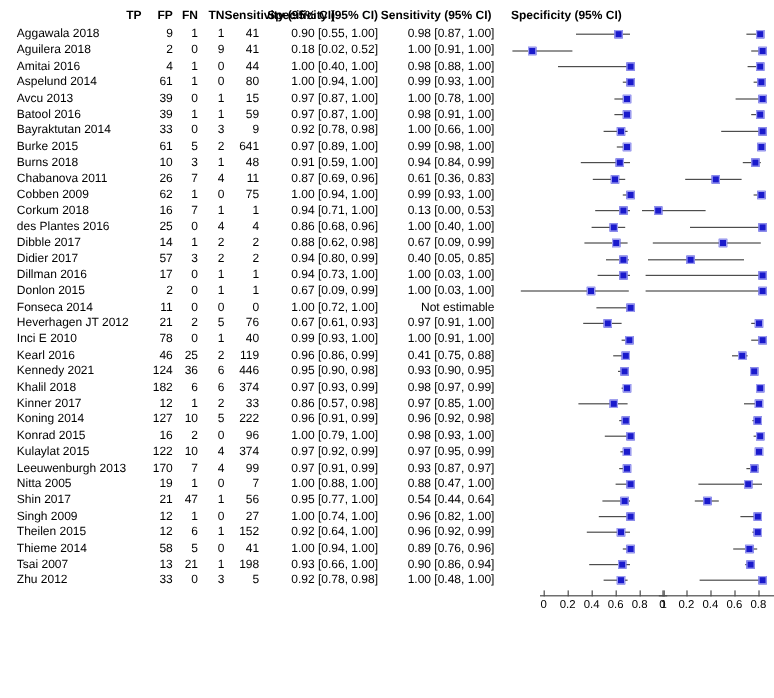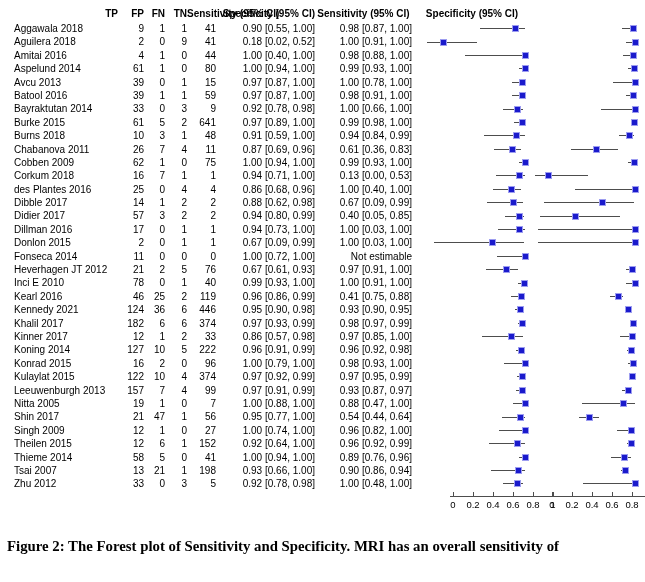--- a/index.html
+++ b/index.html
@@ -521,21 +521,21 @@
             </div>
           </div>
           <div class="cell plotcell">
             <div class="track spec">
               <div class="ciline" style="left: 90px; width: 5px;"></div>
               <div class="sq" style="left: 89.5px;"></div>
             </div>
           </div>
         </div>
         <div class="grid row">
-          <div class="cell study">Khalil 2017</div>
+          <div class="cell study">Khalil 2018</div>
           <div class="cell num">182</div>
           <div class="cell num">6</div>
           <div class="cell num">6</div>
           <div class="cell num">374</div>
           <div class="cell ci">0.97 [0.93, 0.99]</div>
           <div class="cell ci">0.98 [0.97, 0.99]</div>
           <div class="cell plotcell">
             <div class="track sens">
               <div class="ciline" style="left: 93px; width: 6px;"></div>
               <div class="sq" style="left: 93.5px;"></div>
@@ -627,21 +627,21 @@
           </div>
           <div class="cell plotcell">
             <div class="track spec">
               <div class="ciline" style="left: 95px; width: 4px;"></div>
               <div class="sq" style="left: 93.5px;"></div>
             </div>
           </div>
         </div>
         <div class="grid row">
           <div class="cell study">Leeuwenburgh 2013</div>
-          <div class="cell num">157</div>
+          <div class="cell num">170</div>
           <div class="cell num">7</div>
           <div class="cell num">4</div>
           <div class="cell num">99</div>
           <div class="cell ci">0.97 [0.91, 0.99]</div>
           <div class="cell ci">0.93 [0.87, 0.97]</div>
           <div class="cell plotcell">
             <div class="track sens">
               <div class="ciline" style="left: 91px; width: 8px;"></div>
               <div class="sq" style="left: 93.5px;"></div>
             </div>
@@ -829,15 +829,14 @@
           <div class="tick" style="left: 60px;"></div>
           <div class="ticklabel" style="left: 60px;">0.6</div>
           <div class="tick" style="left: 80px;"></div>
           <div class="ticklabel" style="left: 80px;">0.8</div>
           <div class="ticklabel" style="left: 100px;">1</div>
         </div>
       </div>
   </div>
 
   <div class="caption">
-    <div>Figure 2: The Forest plot of Sensitivity and Specificity. MRI has an overall sensitivity of</div>
   </div>
 </div>
 
 </body></html>

